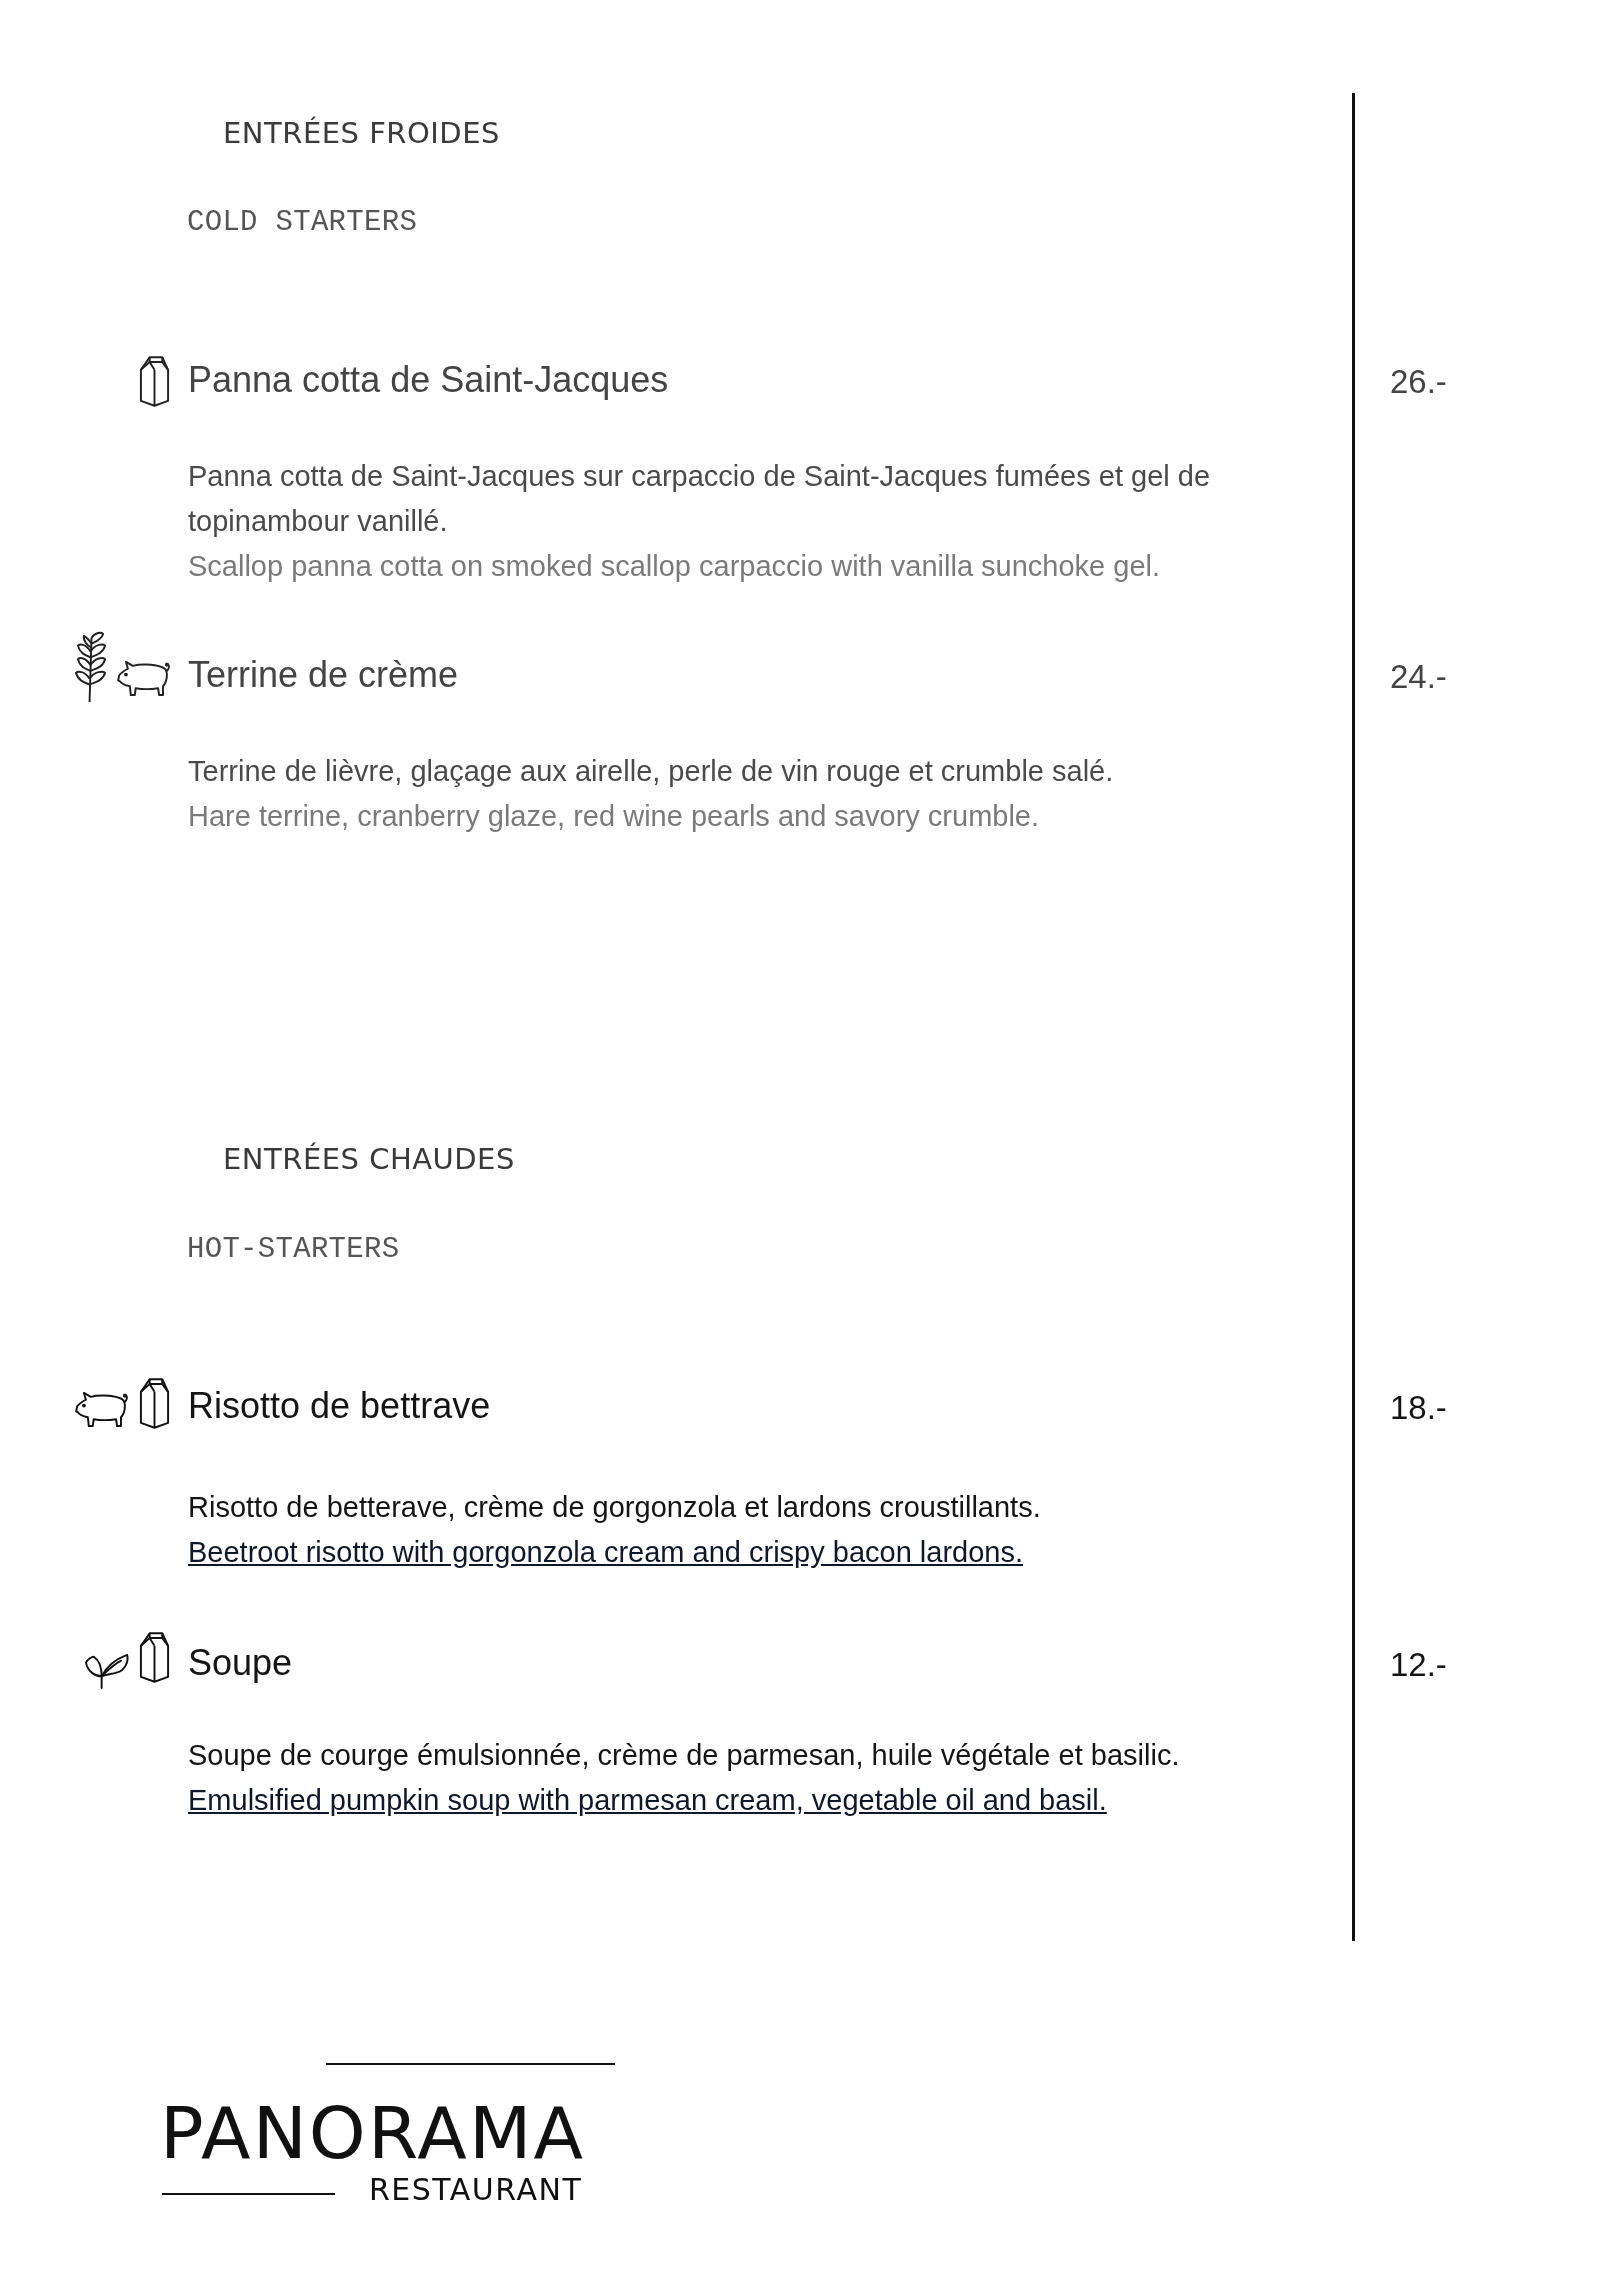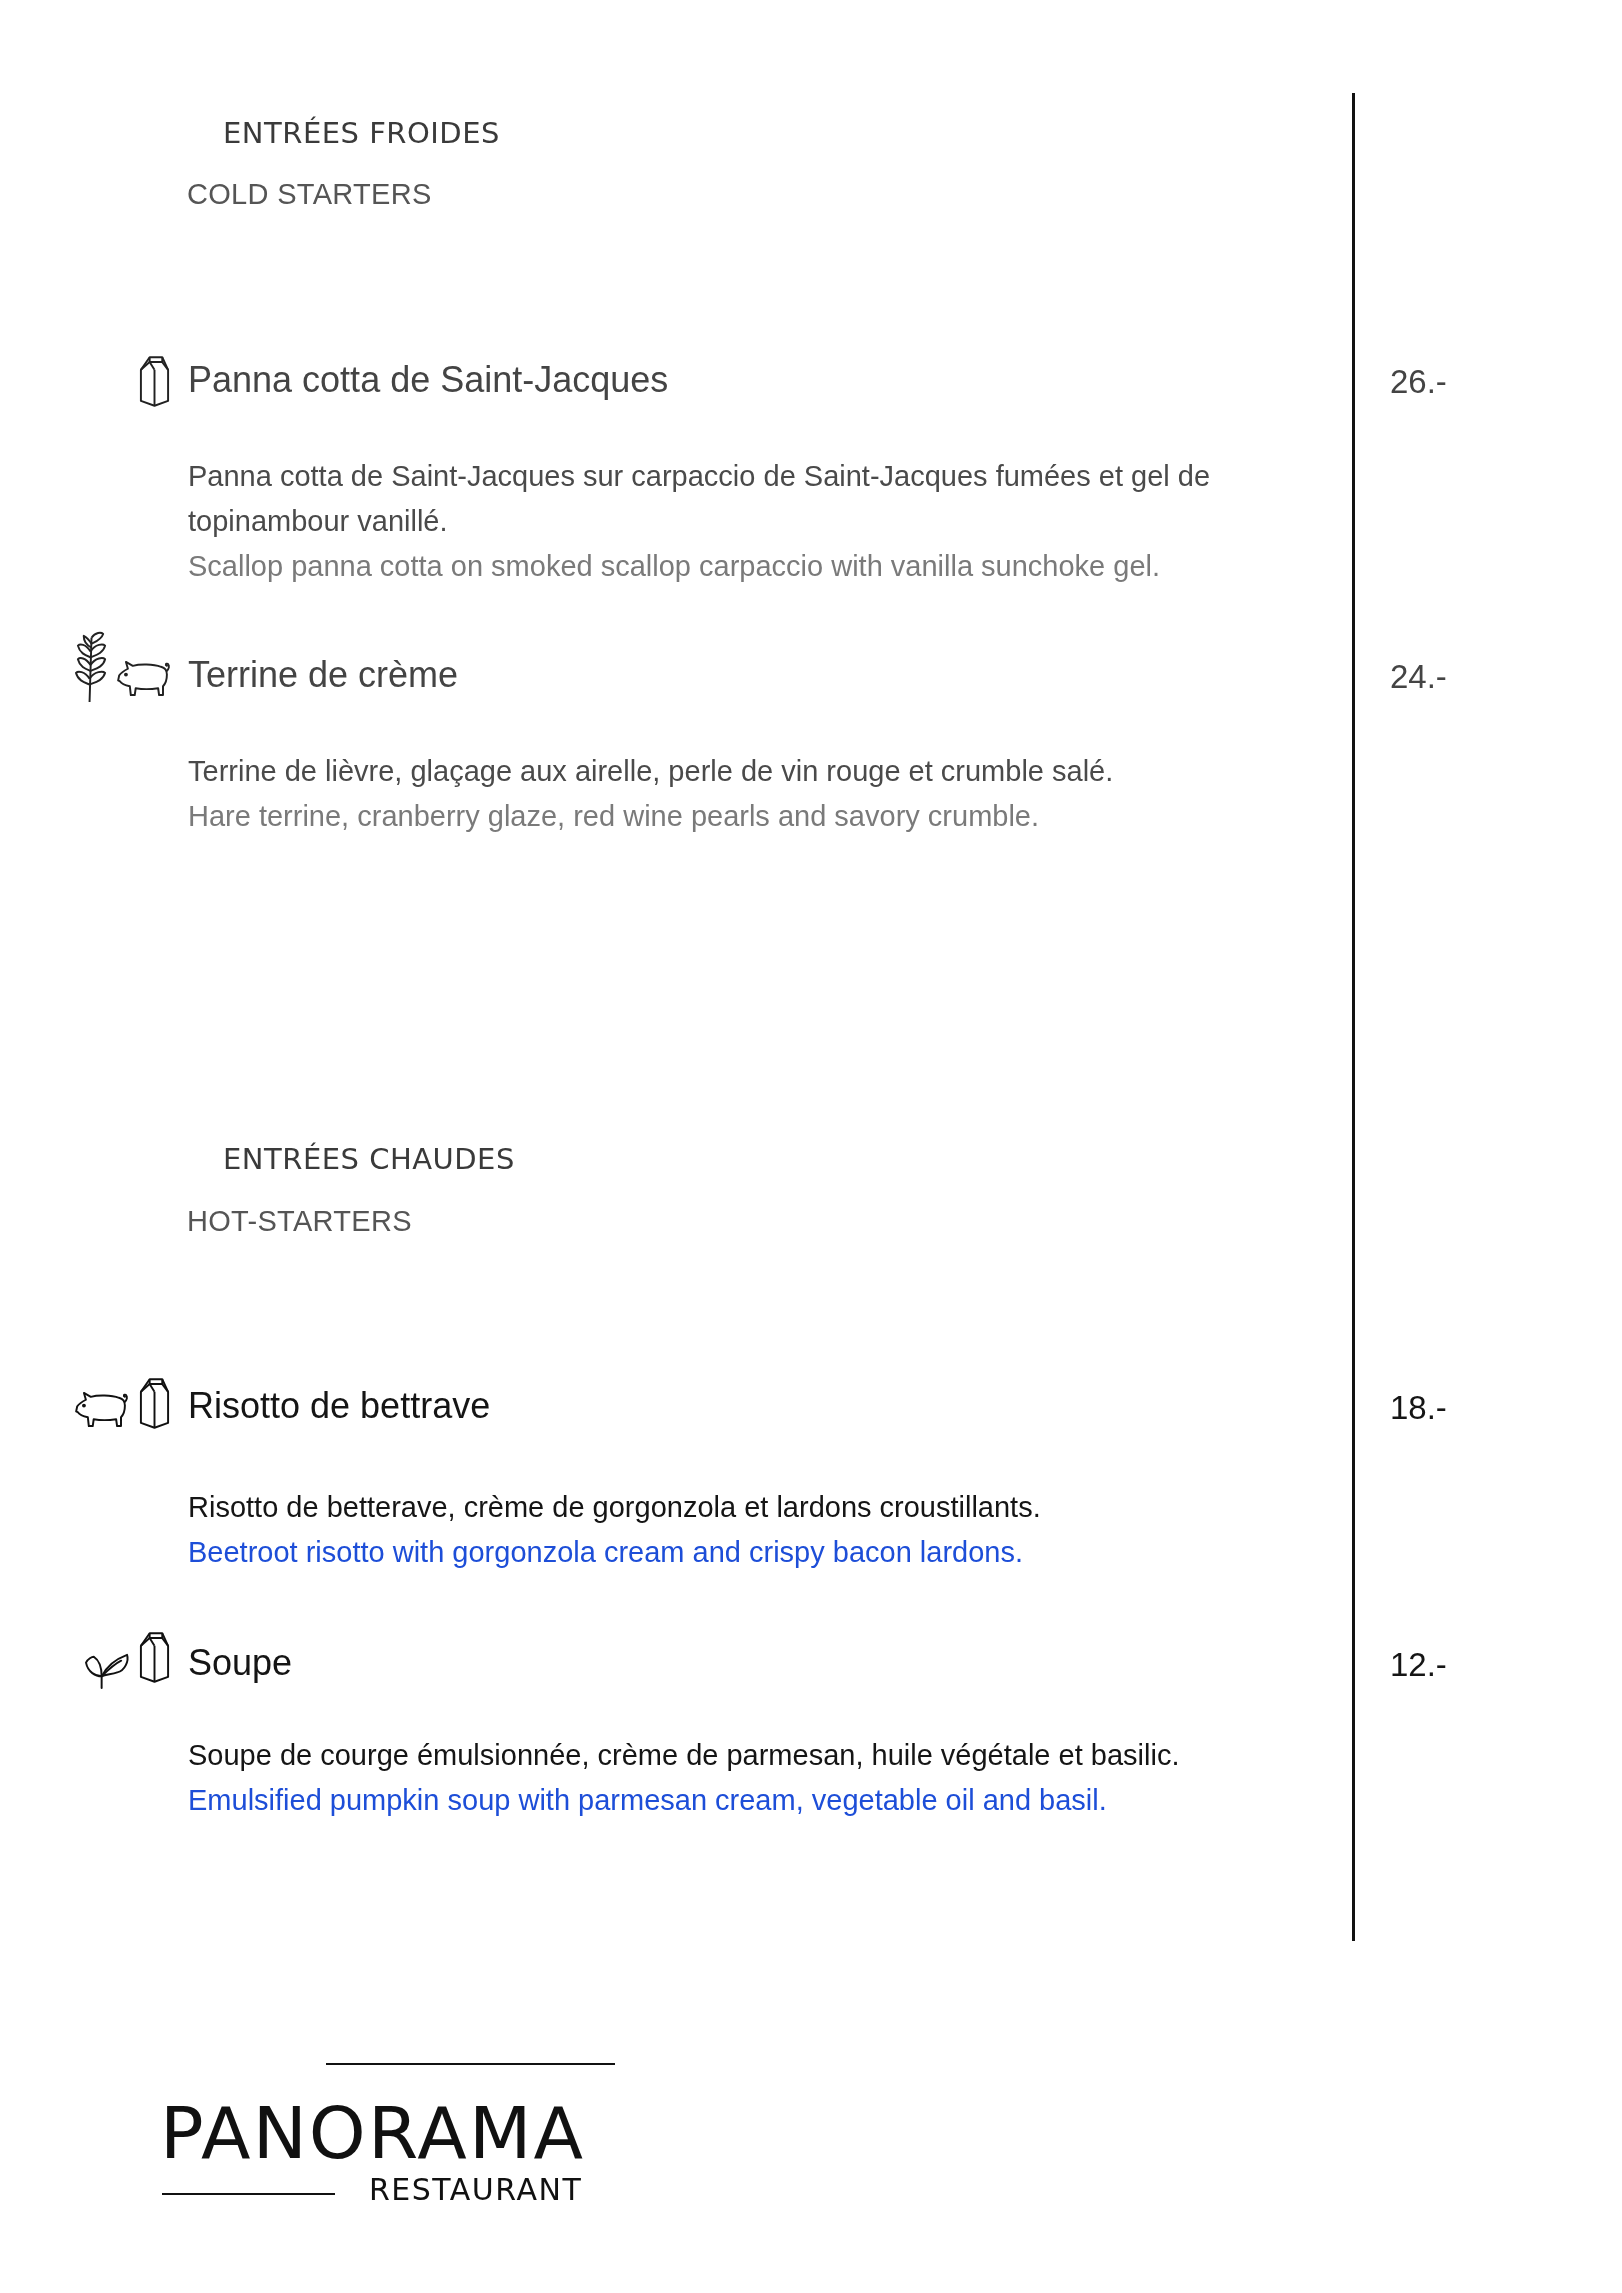--- a/index.html
+++ b/index.html
@@ -1,27 +1,27 @@
 <!DOCTYPE html>
 <html><head>
 <meta charset="utf-8">
 <style>
   html, body { margin: 0; padding: 0; background: #ffffff; }
   body { width: 1622px; height: 2294px; position: relative; overflow: hidden;
          font-family: "DejaVu Sans", sans-serif; }
   .abs { position: absolute; white-space: nowrap; }
   .section-title { font-size: 29px; color: #3a3a3a; letter-spacing: 0.5px; font-weight: normal; margin-left: 36px; }
-  .section-sub { font-size: 29px; color: #555555; font-weight: normal; letter-spacing: 0.3px; font-family: Liberation Sans, sans-serif; }
+  .section-sub { font-size: 29px; color: #555555; font-weight: normal; letter-spacing: 0.3px; font-family: Liberation Mono, monospace; margin-top: 28px; }
   .item-title { font-size: 36px; color: #444444; font-family: "Liberation Sans", sans-serif; }
   .item-title.dark { color: #151515; }
   .desc { font-size: 29px; line-height: 45px; font-family: "Liberation Sans", sans-serif; white-space: normal; width: 1157px; }
   .desc .fr { color: #4a4a4a; }
   .desc .en { color: #7a7a7a; }
   .desc.dark .fr { color: #151515; }
-  .desc.dark .en { color: #1d4ed8; }
+  .desc.dark .en { color: #0f172a; text-decoration: underline; }
   .price { font-size: 33px; color: #444444; font-family: "Liberation Sans", sans-serif; }
   .price.dark { color: #151515; }
   .vline { position: absolute; left: 1352px; top: 93px; width: 2.9px; height: 1848px; background: #111111; }
   .icon { position: absolute; }
   .icon svg { display: block; }
   .logo-line { position: absolute; height: 2px; background: #111; }
   .logo-main { font-family: "DejaVu Sans", sans-serif; font-weight: normal; font-size: 71px; color: #111;
                letter-spacing: 2px; line-height: 1; transform: scaleX(1.02); transform-origin: left top; }
   .logo-sub { font-family: "DejaVu Sans", sans-serif; font-size: 30px; color: #111; letter-spacing: 1.5px; line-height: 1; }
 </style>

